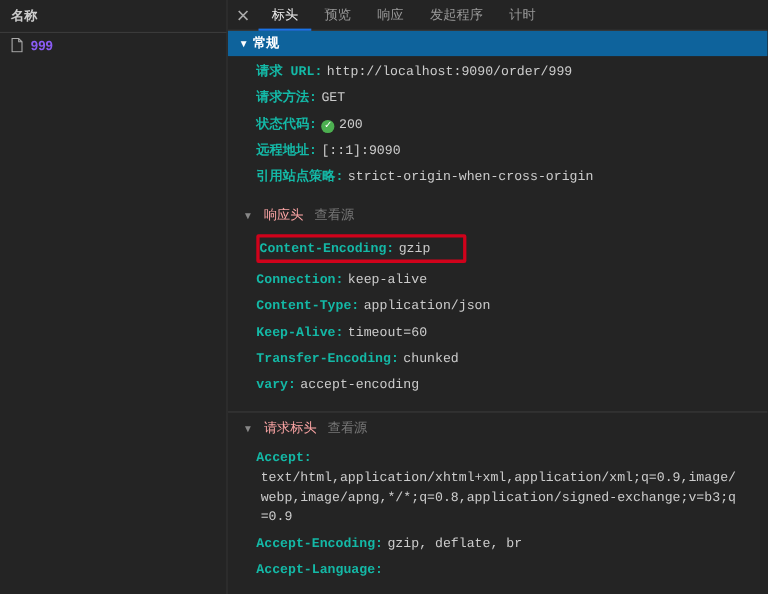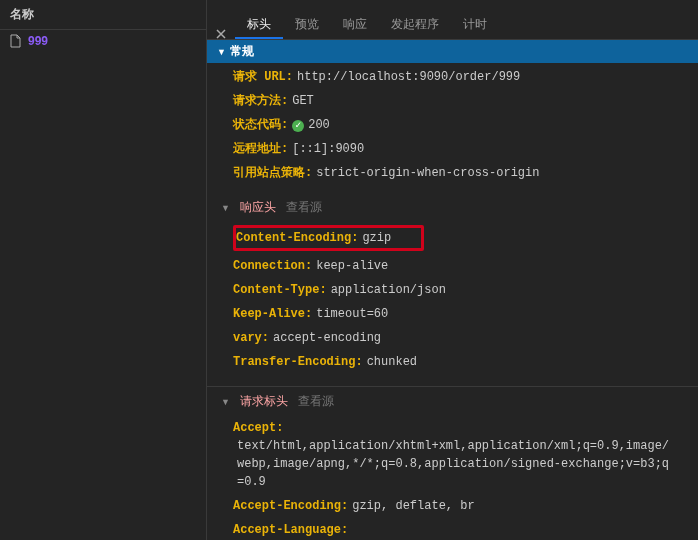--- a/index.html
+++ b/index.html
@@ -36,23 +36,23 @@
   .left-row svg { flex: none; }
   .right {
     flex: 1;
     display: flex;
     flex-direction: column;
     background: #242424;
     overflow: hidden;
   }
   .tabs {
     display: flex;
-    align-items: flex-end;
+    align-items: center;
     border-bottom: 1px solid #3a3a3a;
-    height: 40px;
+    height: 28px;
   }
   .tab-close {
     width: 28px;
     display: flex;
     align-items: center;
     justify-content: center;
     color: #999;
     cursor: pointer;
   }
   .tab {
@@ -98,21 +98,21 @@
   .kv-list { padding: 2px 0 6px; }
   .kv {
     padding: 3px 26px;
     font-family: Consolas, "Courier New", monospace;
     font-size: 12px;
     line-height: 18px;
     color: #ccc;
     display: flex;
     flex-wrap: wrap;
   }
-  .kv .k { font-weight: bold; color: #eab308; white-space: nowrap; }
+  .kv .k { font-weight: bold; color: #14b8a6; white-space: nowrap; }
   .kv .v { color: #ccc; margin-left: 4px; word-break: break-all; }
   .kv.wrap .v { white-space: normal; }
   .status-dot {
     display: inline-block;
     width: 12px; height: 12px;
     border-radius: 50%;
     background: #4caf50;
     color: #fff;
     font-size: 10px;
     text-align: center;
@@ -206,26 +206,26 @@
         </div>
         <div class="kv wrap">
           <span class="k">Content-Type:</span> 
           <span class="v">application/json</span>
         </div>
         <div class="kv wrap">
           <span class="k">Keep-Alive:</span> 
           <span class="v">timeout=60</span>
         </div>
         <div class="kv wrap">
+          <span class="k">Transfer-Encoding:</span> 
+          <span class="v">chunked</span>
+        </div>
+        <div class="kv wrap">
           <span class="k">vary:</span> 
           <span class="v">accept-encoding</span>
-        </div>
-        <div class="kv wrap">
-          <span class="k">Transfer-Encoding:</span> 
-          <span class="v">chunked</span>
         </div>
       </div>
 
     <div class="sub-title">
       <span class="tri2">▼</span>
       <span class="name">请求标头</span>
       <span class="src">查看源</span>
     </div>
     <div class="kv-list" id="req-list">
         <div class="kv wrap">

